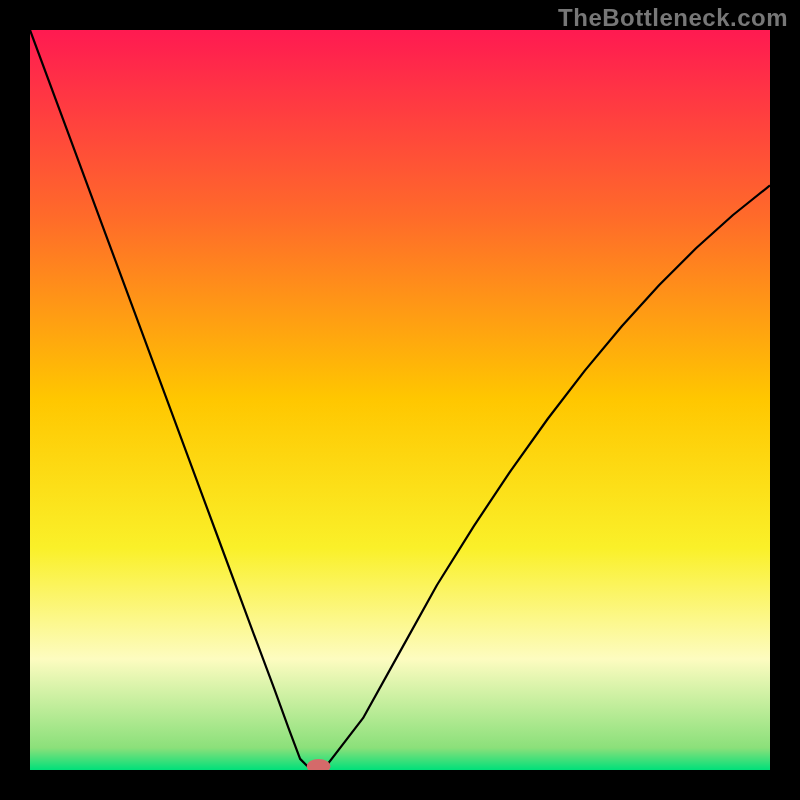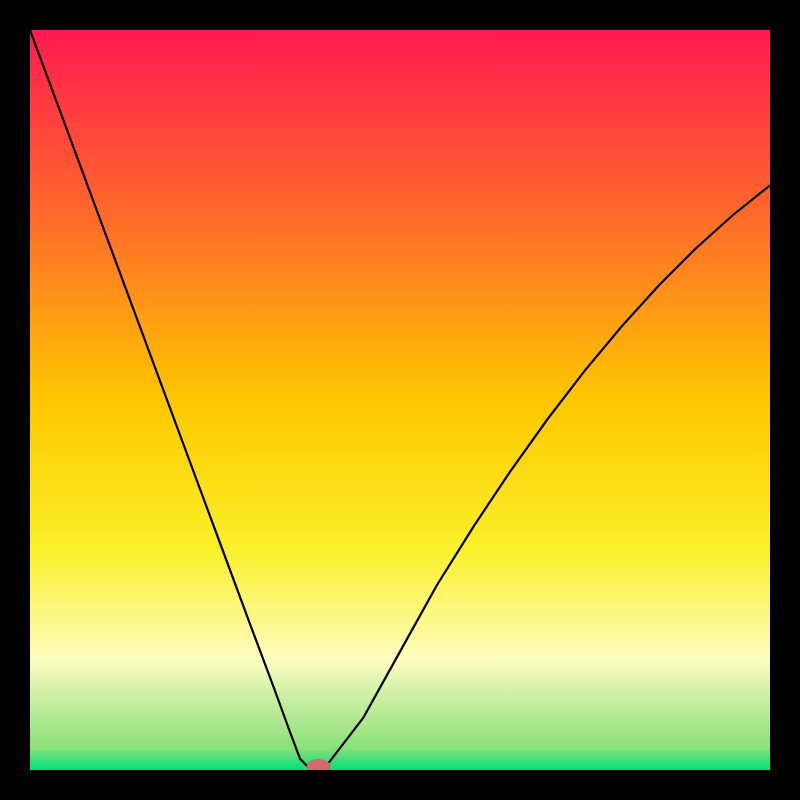--- a/index.html
+++ b/index.html
@@ -6,20 +6,21 @@
   body { width: 800px; height: 800px; background: #000; position: relative; font-family: Arial, sans-serif; }
   .outer { position: absolute; left: 0; top: 0; width: 800px; height: 800px; background: #000; }
   .attribution { position: absolute; top: 4px; right: 12px; color: #777; font-size: 24px; font-weight: bold; letter-spacing: 0.5px; }
   .plot-area { position: absolute; left: 30px; top: 30px; width: 740px; height: 740px; overflow: hidden; }
   svg { display: block; }
 </style>
 </head>
 <body>
 
 <div class="outer">
+  <div class="attribution">TheBottleneck.com</div>
   <div class="plot-area">
     <svg id="chart-svg" width="740" height="740" viewBox="0 0 740 740">
       <defs>
         <linearGradient id="bg-grad" x1="0" y1="0" x2="0" y2="1">
             <stop offset="0%" stop-color="#ff1a51"></stop>
             <stop offset="25%" stop-color="#ff6a2a"></stop>
             <stop offset="50%" stop-color="#ffc700"></stop>
             <stop offset="70%" stop-color="#faf029"></stop>
             <stop offset="85%" stop-color="#fdfcc0"></stop>
             <stop offset="97%" stop-color="#8be07a"></stop>

